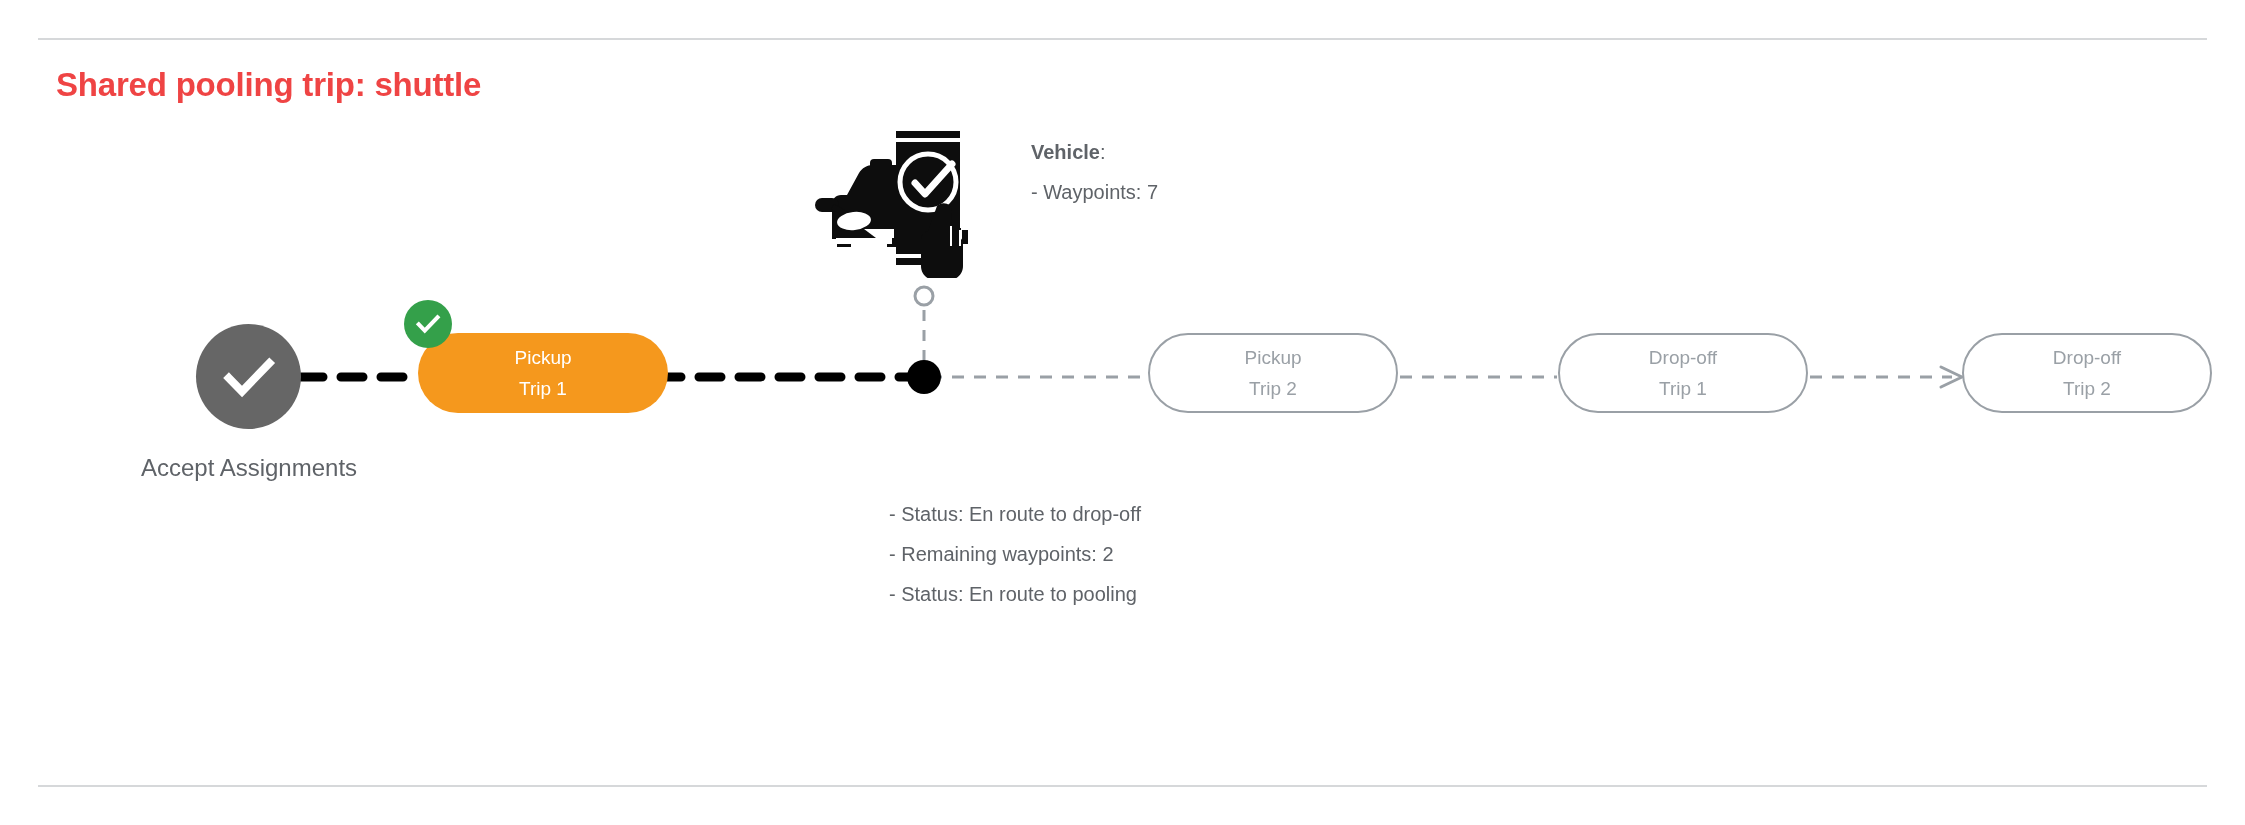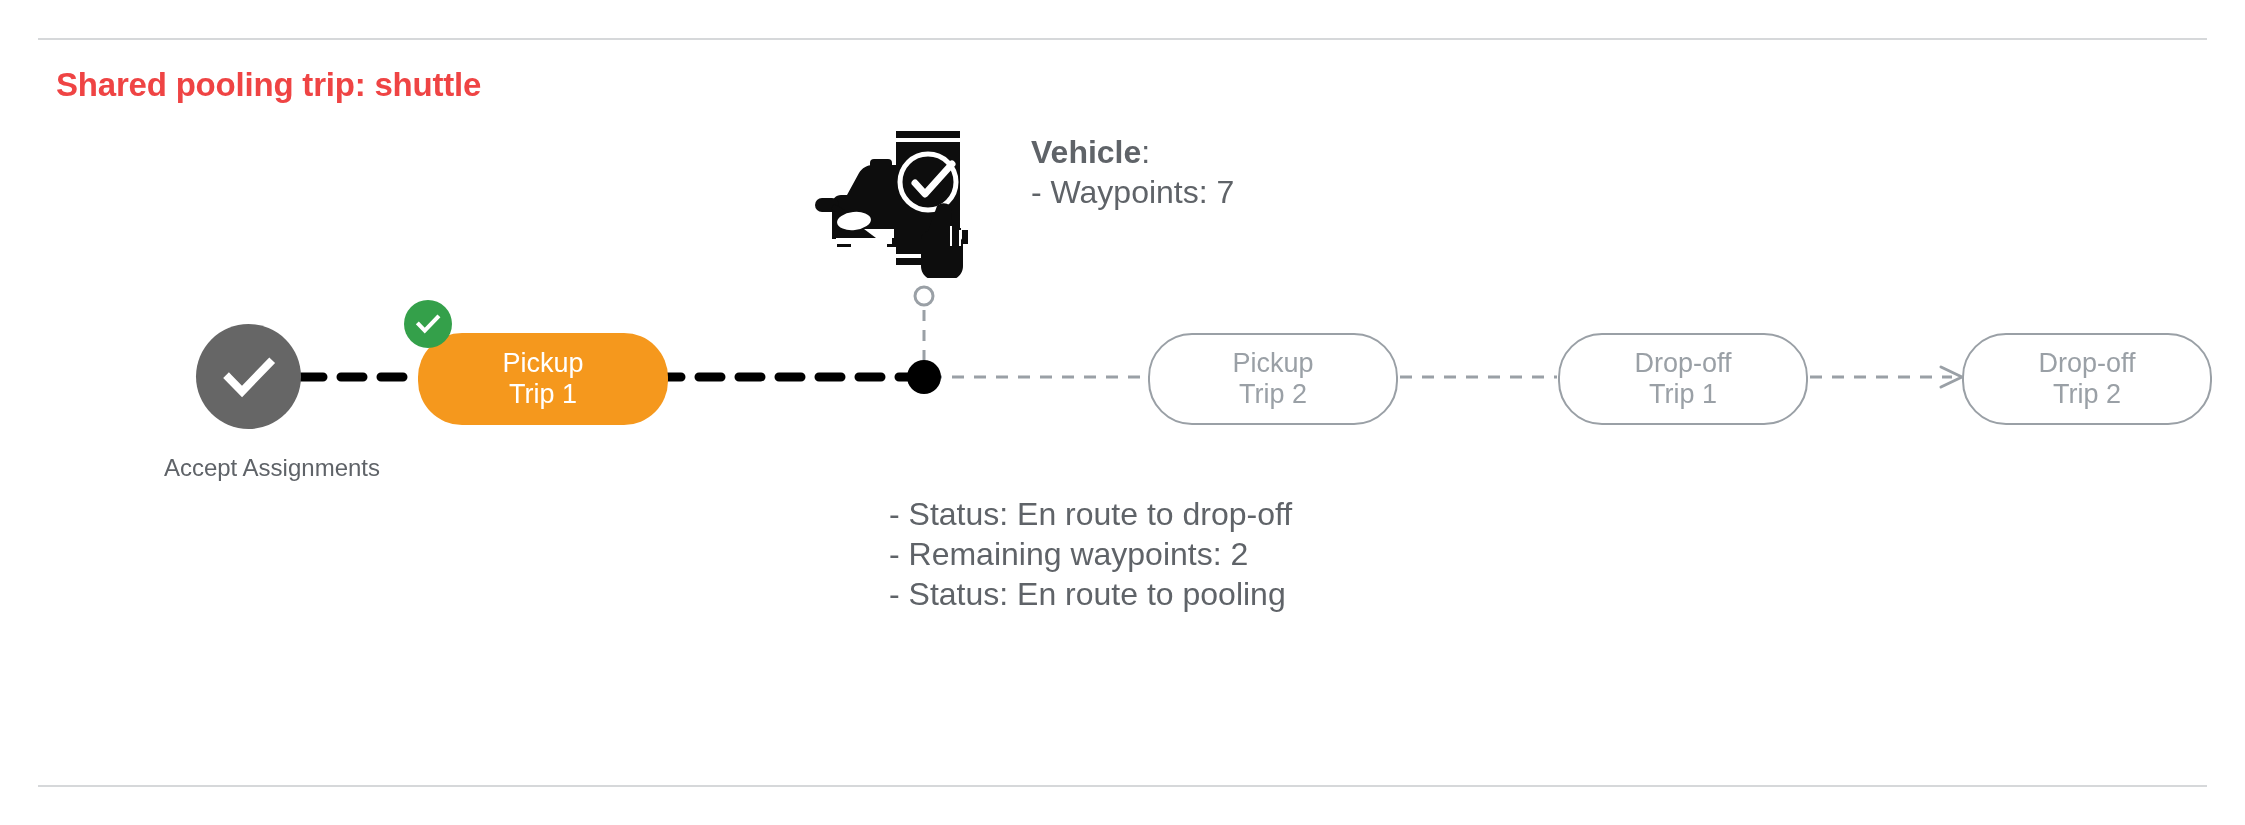--- a/index.html
+++ b/index.html
@@ -66,38 +66,38 @@
     align-items: center;
     justify-content: center;
   }
   .accept-node svg { width: 62px; height: 62px; display: block; }
 
   .accept-label {
     position: absolute;
     left: 118px;
     top: 448px;
     width: 262px;
-    text-align: right;
+    text-align: center;
     font-size: 24px;
     line-height: 40px;
     color: #5f6368;
   }
 
   
   .pill {
     position: absolute;
     width: 250px;
-    height: 92px;
+    height: 80px;
     border-radius: 44px;
     box-sizing: border-box;
     display: flex;
     flex-direction: column;
     align-items: center;
     justify-content: center;
-    font-size: 27px;
+    font-size: 19px;
     line-height: 31px;
     white-space: nowrap;
   }
   .pill.active {
     background: #f5981d;
     color: #ffffff;
     font-weight: 500;
   }
   .pill.pending {
     background: #ffffff;
@@ -125,21 +125,21 @@
     left: 812px;
     top: 118px;
     width: 160px;
     height: 160px;
   }
   .vehicle-icon svg { width: 100%; height: 100%; display: block; }
 
   
   .annotation {
     position: absolute;
-    font-size: 32px;
+    font-size: 20px;
     line-height: 40px;
     color: #5f6368;
     white-space: nowrap;
   }
   .annotation .hdr { font-weight: 700; color: #5f6368; }
   .annotation .row { display: block; }
 
   #vehicle-annotation { left: 1031px; top: 132px; }
   #trips-annotation   { left: 889px;  top: 494px; }
 </style>

